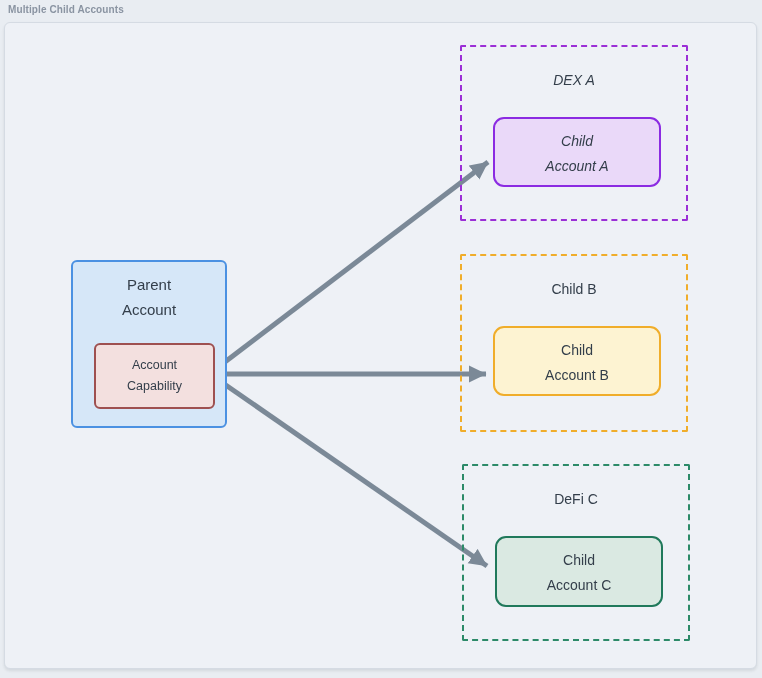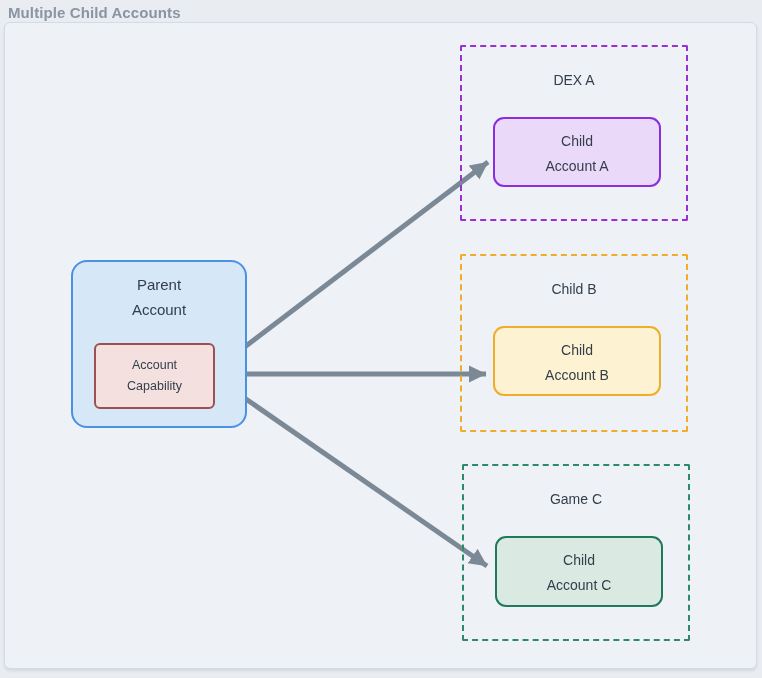--- a/index.html
+++ b/index.html
@@ -6,21 +6,21 @@
   html, body { width: 762px; height: 678px; }
   body {
     font-family: "Liberation Sans", "DejaVu Sans", sans-serif;
     background: #e9edf2;
     position: relative;
     overflow: hidden;
   }
   .group-title {
     position: absolute;
     left: 8px; top: 4px;
-    font-size: 15px;
+    font-size: 10px;
     font-weight: 700;
     letter-spacing: 0.1px;
     color: #8a94a2;
   }
   .canvas {
     position: absolute;
     left: 4px; top: 22px;
     width: 753px; height: 647px;
     background: #eef1f6;
     border: 1px solid #d5dbe3;
@@ -40,43 +40,43 @@
     white-space: pre-line;
     text-align: center;
     color: #333e4a;
     font-size: 14px;
     line-height: 25px;
     font-weight: 500;
   }
   .parent-box {
     position: absolute;
     left: 66px; top: 237px;
-    width: 176px; height: 168px;
+    width: 156px; height: 168px;
     background: #d6e7f8;
     border: 2px solid #4b91e2;
-    border-radius: 16px;
+    border-radius: 6px;
   }
   .parent-box > .node-label { margin-top: 10px; font-size: 15px; }
   .capability-box {
     position: absolute;
     left: 21px; top: 81px;
     width: 121px; height: 66px;
     background: #f3e0df;
     border: 2px solid #9e5050;
     border-radius: 6px;
   }
   .capability-box > .node-label { margin-top: 10px; font-size: 12.5px; line-height: 21px; }
 
   .zone {
     position: absolute;
     width: 228px;
     border: 2px dashed var(--zone-border, #999);
     border-radius: 2px;
   }
-  .zone-a { left: 455px; top: 22px;  height: 176px; }
+  .zone-a { left: 455px; top: 22px;  height: 176px; font-style: italic; }
   .zone-b { left: 455px; top: 231px; height: 178px; }
   .zone-c { left: 457px; top: 441px; height: 177px; }
   .zone-label {
     margin-top: 25px;
     text-align: center;
     color: #333e4a;
     font-size: 14px;
     font-weight: 500;
   }
   .child-box {
@@ -126,20 +126,20 @@
 
   <div class="zone zone-b" style="--zone-border: #f0ad2a; --child-bg: #fdf3d2; --child-border: #f0ad2a;">
     <div class="zone-label">Child B</div>
     <div class="child-box">
       <div class="node-label">Child
 Account B</div>
     </div>
   </div>
 
   <div class="zone zone-c" style="--zone-border: #2c8a68; --child-bg: #dae9e2; --child-border: #20795b;">
-    <div class="zone-label">Game C</div>
+    <div class="zone-label">DeFi C</div>
     <div class="child-box" style="height:71px;">
       <div class="node-label">Child
 Account C</div>
     </div>
   </div>
 
 </div>
 
 </body></html>

